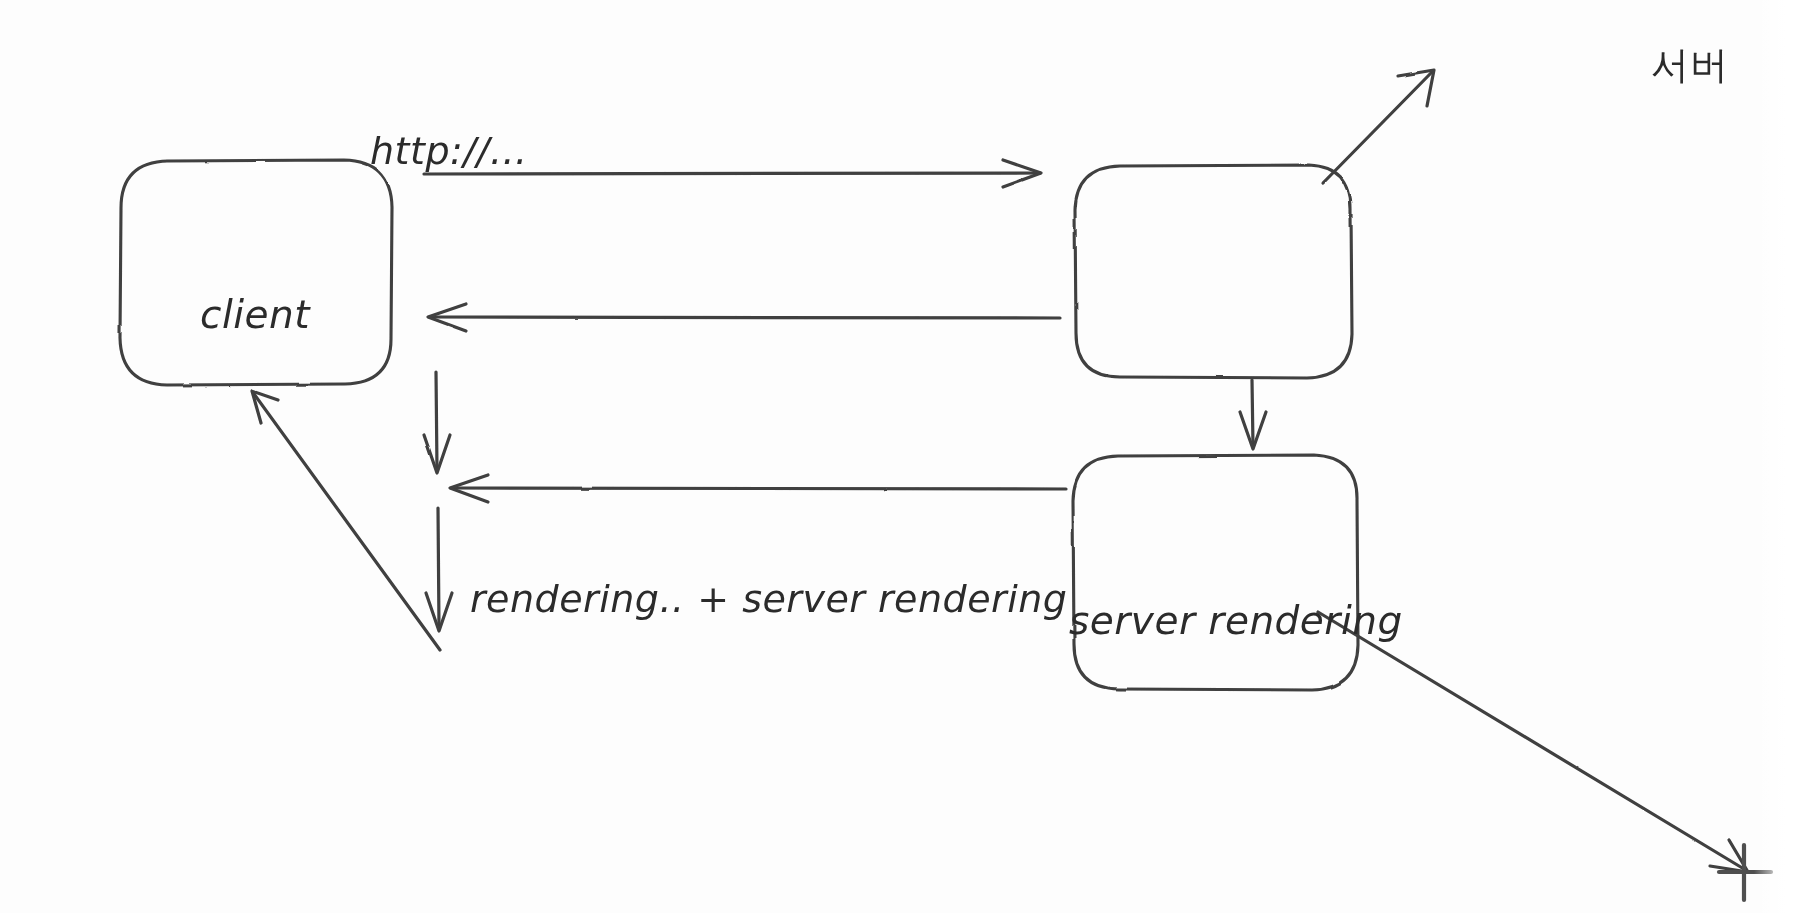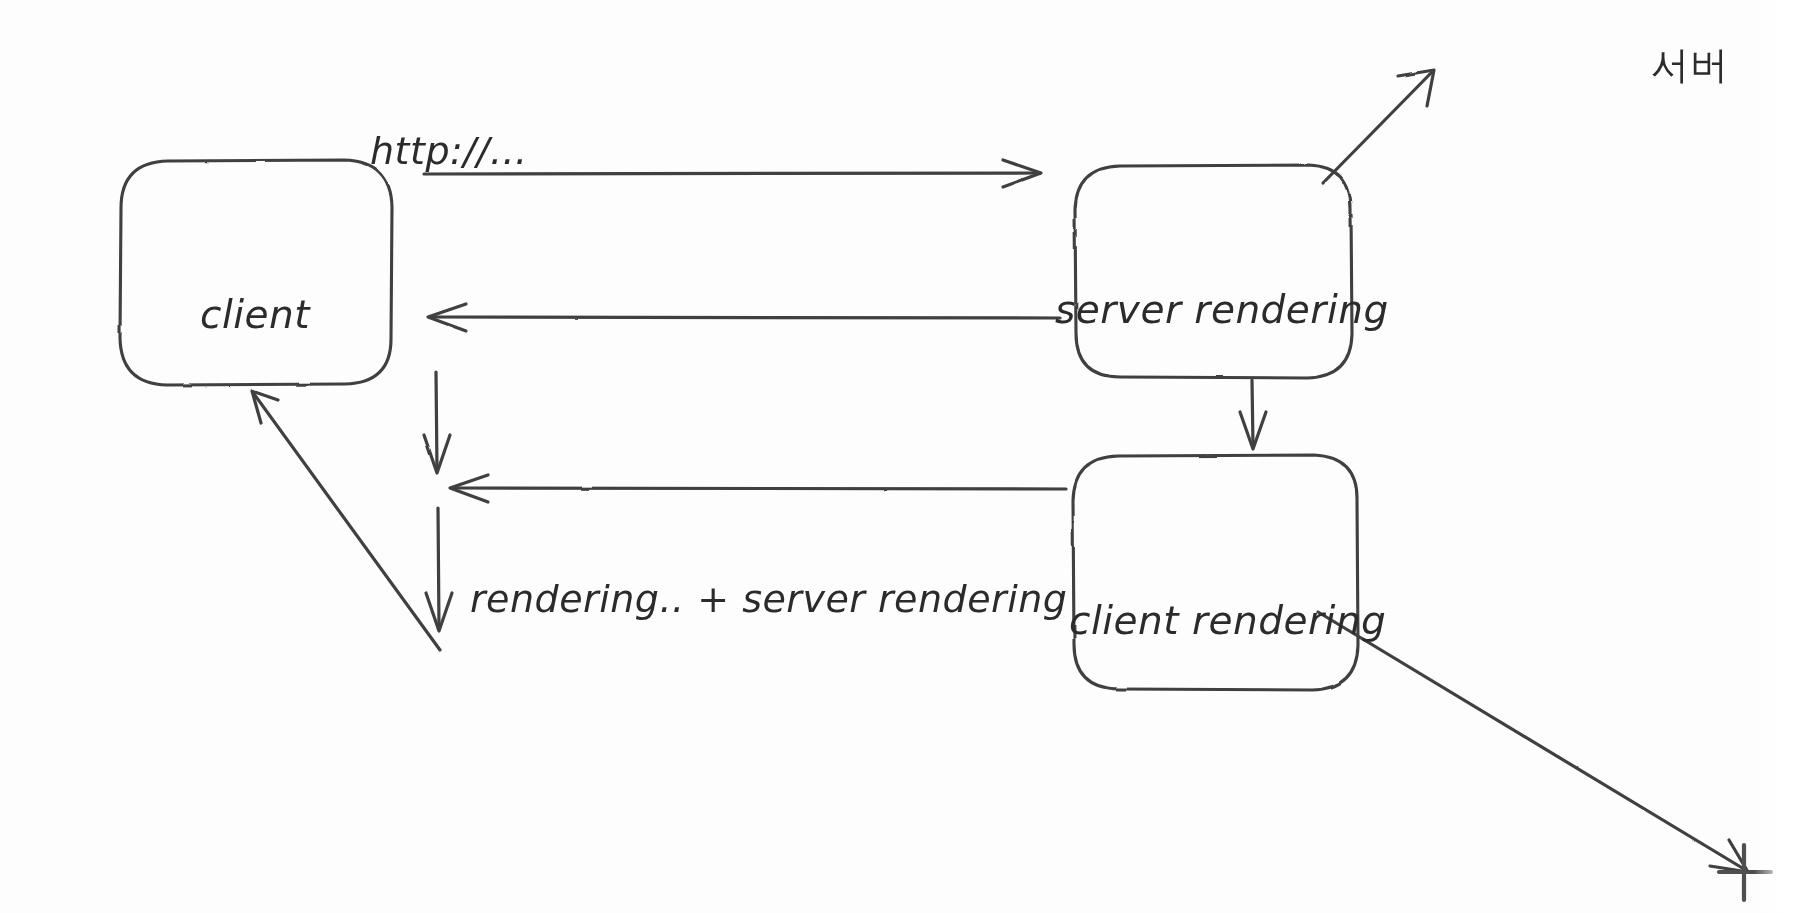--- a/index.html
+++ b/index.html
@@ -139,23 +139,22 @@
     </g>
 
     <g filter="url(#rough2)" stroke="#505050" stroke-width="4.2" stroke-linecap="round">
       <path d="M 1744 845 L 1744 900"></path>
       <path d="M 1719 872 L 1771 872"></path>
     </g>
   </svg>
 
   <div class="lbl hand node-label" style="left:200px; top:248px;text-align:center;">client</div>
 
-  <div class="lbl hand node-label" style="left:1055px; top:243px;">server rendering</div>
 
-  <div class="lbl hand node-label" style="left:1069px; top:554px;">client rendering</div>
+  <div class="lbl hand node-label" style="left:1069px; top:554px;">server rendering</div>
 
   <div class="lbl hand edge-label" style="left:370px; top:85px;">http://...</div>
 
 
   <div class="lbl hand edge-label" style="left:470px; top:533px;">rendering.. + server rendering</div>
 
   <div class="lbl ko-label" style="left:1651px; top:8px;margin-top:32px;">서버</div>
 
   <div class="fade-right"></div>
 </div>

